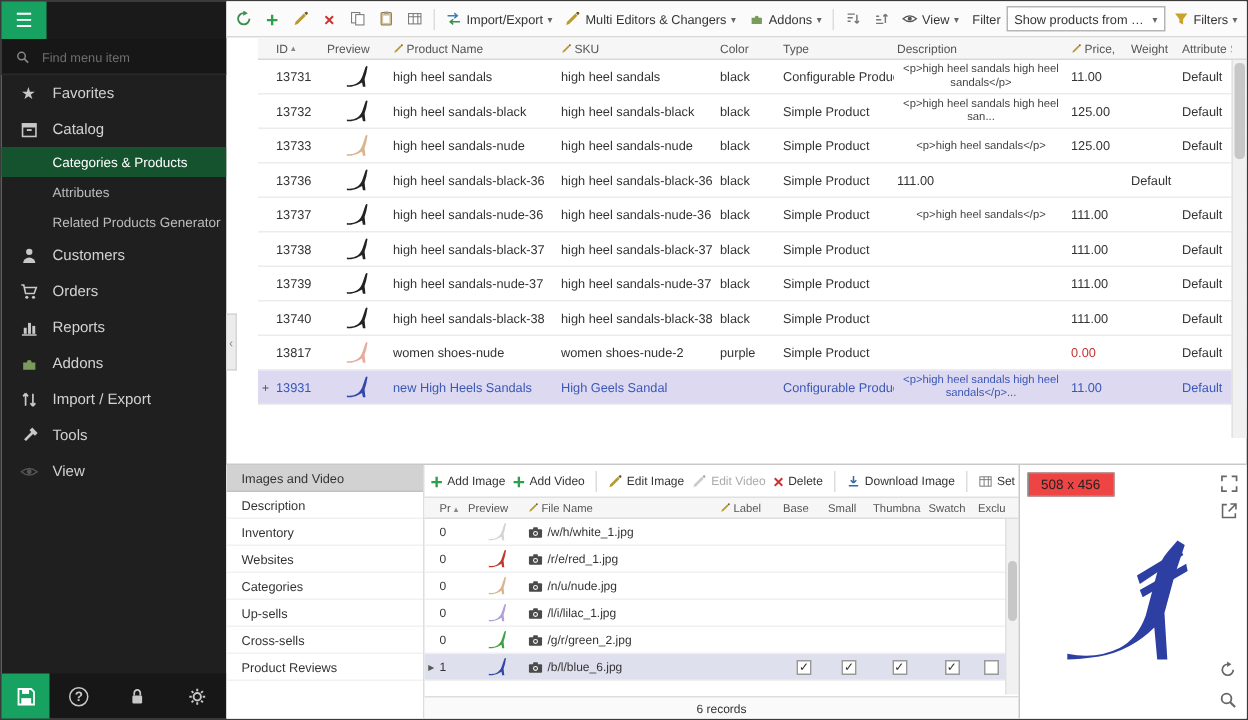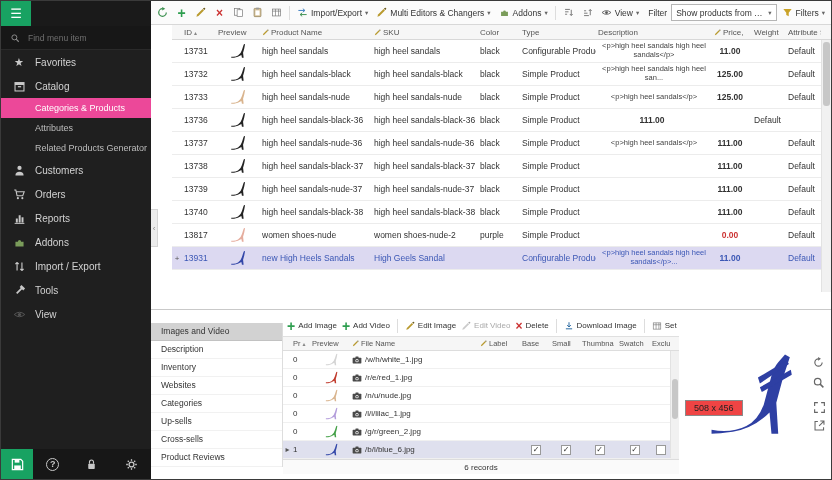--- a/index.html
+++ b/index.html
@@ -16,21 +16,21 @@
   .sb-top { height:25px; display:flex; align-items:center; background:#1a1a1a; }
   .sb-burger { width:30px; height:25px; background:#18a262; color:#fff; display:flex; align-items:center; justify-content:center; font-size:13px; cursor:pointer; }
   .sb-search { height:24px; background:#171717; display:flex; align-items:center; gap:6px; padding:0 9px; border-bottom:1px solid #2a2a2a; }
   .sb-search svg { width:10px; height:10px; flex-shrink:0; }
   .sb-search input { flex:1; min-width:0; background:transparent; border:none; outline:none; color:#bbb; font-size:8.5px; font-family:inherit; }
   .sb-search input::placeholder { color:#6f6f6f; }
   .sb-item { height:24px; display:flex; align-items:center; gap:9px; padding:0 11px; font-size:10px; color:#d2d2d2; cursor:pointer; }
   .sb-item .ic { width:14px; height:14px; display:flex; align-items:center; justify-content:center; font-size:11px; color:#c8c8c8; }
   .sb-item .ic svg { width:13px; height:13px; }
   .sb-sub { height:20px; display:flex; align-items:center; padding-left:34px; font-size:9px; color:#bdbdbd; cursor:pointer; }
-  .sb-sub.sel { background:#ec4899; color:#fff; }
+  .sb-sub.sel { background:#14532d; color:#fff; }
   .sb-bottom { margin-top:auto; height:30px; background:#171717; display:flex; align-items:center; }
   .sb-save { width:32px; height:30px; background:#18a262; display:flex; align-items:center; justify-content:center; cursor:pointer; }
   .sb-save svg { width:15px; height:15px; }
   .bic { flex:1; display:flex; align-items:center; justify-content:center; cursor:pointer; }
   .bic svg { width:13px; height:13px; }
   .qmark { width:13px; height:13px; border:1.3px solid #c8c8c8; border-radius:50%; color:#c8c8c8; font-size:9px; display:flex; align-items:center; justify-content:center; font-weight:bold; }
 
   
   main { flex:1; min-width:0; display:flex; flex-direction:column; position:relative; background:#fff; }
   .collapse-handle { position:absolute; left:0; top:208px; width:7px; height:38px; background:#ececec; border:1px solid #d5d5d5; border-left:none; display:flex; align-items:center; justify-content:center; color:#888; font-size:8px; z-index:5; cursor:pointer; }
@@ -56,31 +56,31 @@
   .ghead .c { display:flex; align-items:center; gap:2px; padding:0 2px; overflow:hidden; white-space:nowrap; cursor:pointer; }
   .i7 { width:7px; height:7px; flex-shrink:0; }
   .sortmark { font-size:6px; color:#888; }
   .grows { }
   .grow { display:grid; grid-template-columns:var(--cols); height:23px; align-items:center; border-bottom:1px solid #ececec; font-size:8.5px; padding-right:10px; cursor:pointer; }
   .grow .c { padding:0 2px; overflow:hidden; white-space:nowrap; }
   .grow.sel { background:#dcd9f1; color:#3b57b5; }
   .c.m { font-size:8px; color:#555; text-align:center; }
   .c.desc { font-size:7.5px; white-space:normal; line-height:1.15; text-align:center; color:#444; }
   .grow.sel .desc { color:#3b57b5; }
-  .c.price { text-align:center; padding-right:6px;font-weight:bold; }
+  .c.price { text-align:left; padding-right:6px; }
   .c.red { color:#cc3333 !important; }
   .c.prev { display:flex; justify-content:center; }
   .heel { width:18px; height:18px; }
   .gfill { flex:1; }
   .gstatus { height:16px; flex-shrink:0; border-top:1px solid #ddd; background:#fafafa; display:flex; align-items:center; padding-left:100px; font-size:8.5px; color:#333; }
   .vscroll { position:absolute; right:0; top:15px; bottom:17px; width:10px; background:#f1f1f1; border-left:1px solid #e2e2e2; cursor:pointer; }
   .vthumb { position:absolute; top:2px; left:1px; width:7px; height:64px; background:#c7c7c7; border-radius:3px; }
 
   
-  .bottom { height:170px; flex-shrink:0; display:flex; border-top:1px solid #c9c9c9; min-width:0;align-items:center; }
+  .bottom { height:170px; flex-shrink:0; display:flex; border-top:1px solid #c9c9c9; min-width:0; }
   .tabs { width:132px; flex-shrink:0; border-right:1px solid #ddd; background:#fff; overflow:hidden; }
   .tab { height:18px; display:flex; align-items:center; padding-left:10px; font-size:8.5px; color:#333; border-bottom:1px solid #f1f1f1; cursor:pointer; }
   .tab.sel { background:#d2d2d2; border-bottom:1px solid #c2c2c2; }
 
   .detail { flex:1; min-width:0; display:flex; flex-direction:column; position:relative; --dcols:9px 19px 40px 128px 42px 30px 30px 37px 33px 1fr; }
   .dtoolbar { height:22px; flex-shrink:0; display:flex; align-items:center; gap:5px; padding:0 4px; border-bottom:1px solid #e0e0e0; font-size:8px; white-space:nowrap; overflow:hidden; }
   .dbtn { display:inline-flex; align-items:center; gap:3px; cursor:pointer; flex-shrink:0; }
   .dbtn svg { width:10px; height:10px; }
   .dbtn.disabled { color:#aaa; }
   .dbtn.disabled svg { filter:grayscale(1); opacity:.5; }

